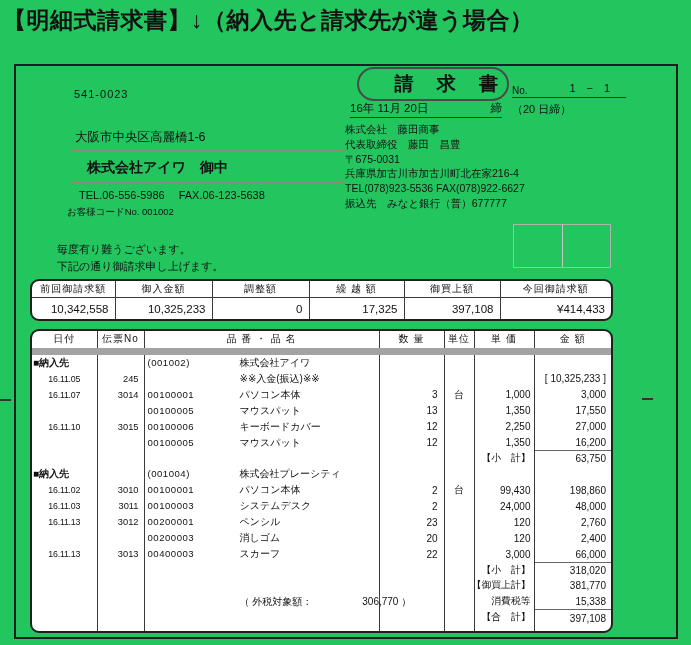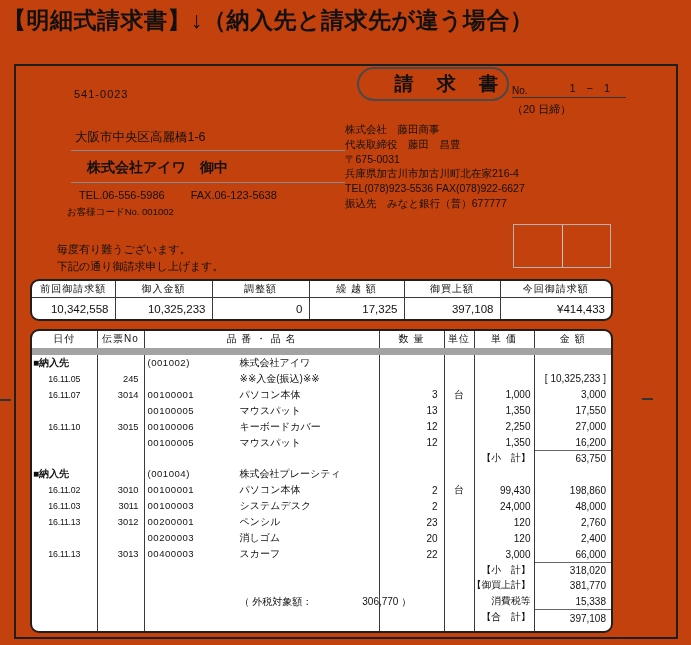--- a/index.html
+++ b/index.html
@@ -1,36 +1,36 @@
 <!DOCTYPE html>
 <html><head>
 <meta charset="utf-8">
 <style>
   html,body{margin:0;padding:0;background:#fff;}
   body{font-family:"Liberation Sans","DejaVu Sans",sans-serif;color:#111;}
-  .page{position:relative;width:691px;height:645px;background:#c2410c;overflow:hidden;}
+  .page{position:relative;width:691px;height:645px;background:#22c55e;overflow:hidden;}
   .abs{position:absolute;}
   .title{left:3px;top:5px;font-size:23px;font-weight:700;letter-spacing:0.5px;white-space:nowrap;}
   .frame{left:14px;top:64px;width:664px;height:575px;border:2px solid #1f1f1f;box-sizing:border-box;}
   .docbox{left:357px;top:67px;width:152px;height:34px;border:2px solid #4a4a4a;border-radius:17px;
           box-sizing:border-box;text-align:right;font-size:19px;font-weight:700;line-height:30px;letter-spacing:9px;}
   .no-line{left:512px;top:79px;width:114px;height:19px;border-bottom:1.5px solid #333;box-sizing:border-box;
            display:flex;align-items:flex-end;padding-bottom:1px;gap:26px;}
   .no-line .lbl{font-size:10px;}
   .no-line .val{font-size:11px;flex:1;text-align:center;}
   .closing-line{left:350px;top:99px;width:152px;height:19px;border-bottom:1.5px solid #333;box-sizing:border-box;
            display:flex;justify-content:space-between;align-items:flex-end;font-size:11.5px;padding-bottom:1px;}
   .closing-note{left:512px;top:102px;font-size:11px;white-space:nowrap;}
   .cust-postal{left:74px;top:88px;font-size:11px;letter-spacing:1px;}
   .cust-addr{left:71px;top:129px;width:274px;border-bottom:1px solid #8a8a8a;font-size:12.5px;
              padding:0 0 4px 4px;box-sizing:border-box;white-space:nowrap;}
   .cust-name{left:71px;top:159px;width:274px;border-bottom:1px solid #8a8a8a;font-size:14px;font-weight:600;
              padding:0 0 5px 16px;box-sizing:border-box;white-space:nowrap;}
   .cust-tel{left:79px;top:189px;font-size:11px;white-space:nowrap;}
-  .cust-tel .fax{margin-left:26px;}
+  .cust-tel .fax{margin-left:14px;}
   .cust-code{left:67px;top:206px;font-size:9.5px;white-space:nowrap;}
   .issuer{left:345px;top:122px;font-size:10.5px;line-height:14.8px;white-space:nowrap;}
   .stamp{left:513px;top:224px;width:98px;height:44px;border:1px solid #b2b2b2;box-sizing:border-box;display:flex;}
   .stamp .cell{flex:1;}
   .stamp .cell:first-child{border-right:1px solid #c6c6c6;}
   .greet{left:57px;top:241px;font-size:11px;line-height:17px;white-space:nowrap;}
   .mark{background:#333;height:2px;width:11px;}
   .tbox{border:2px solid #1f1f1f;border-radius:9px;overflow:hidden;box-sizing:border-box;background:#fff;}
   .tbox table{width:100%;height:100%;border-collapse:collapse;table-layout:fixed;}
   .tbox td{overflow:visible;white-space:nowrap;box-sizing:border-box;}
@@ -67,20 +67,24 @@
 
   <div class="abs frame"></div>
 
   <div class="abs docbox">
     <span>請 求 書</span>
   </div>
   <div class="abs no-line">
     <span class="lbl">No.</span>
     <span class="val">1　−　1</span>
   </div>
+  <div class="abs closing-line">
+    <span>16年 11月 20日</span>
+    <span>締</span>
+  </div>
   <div class="abs closing-note">（20 日締）</div>
 
   <div class="abs cust-postal">541-0023</div>
   <div class="abs cust-addr">大阪市中央区高麗橋1-6</div>
   <div class="abs cust-name">株式会社アイワ　御中</div>
   <div class="abs cust-tel">
     <span>TEL.06-556-5986</span><span class="fax">FAX.06-123-5638</span>
   </div>
   <div class="abs cust-code">お客様コードNo. 001002</div>
 

